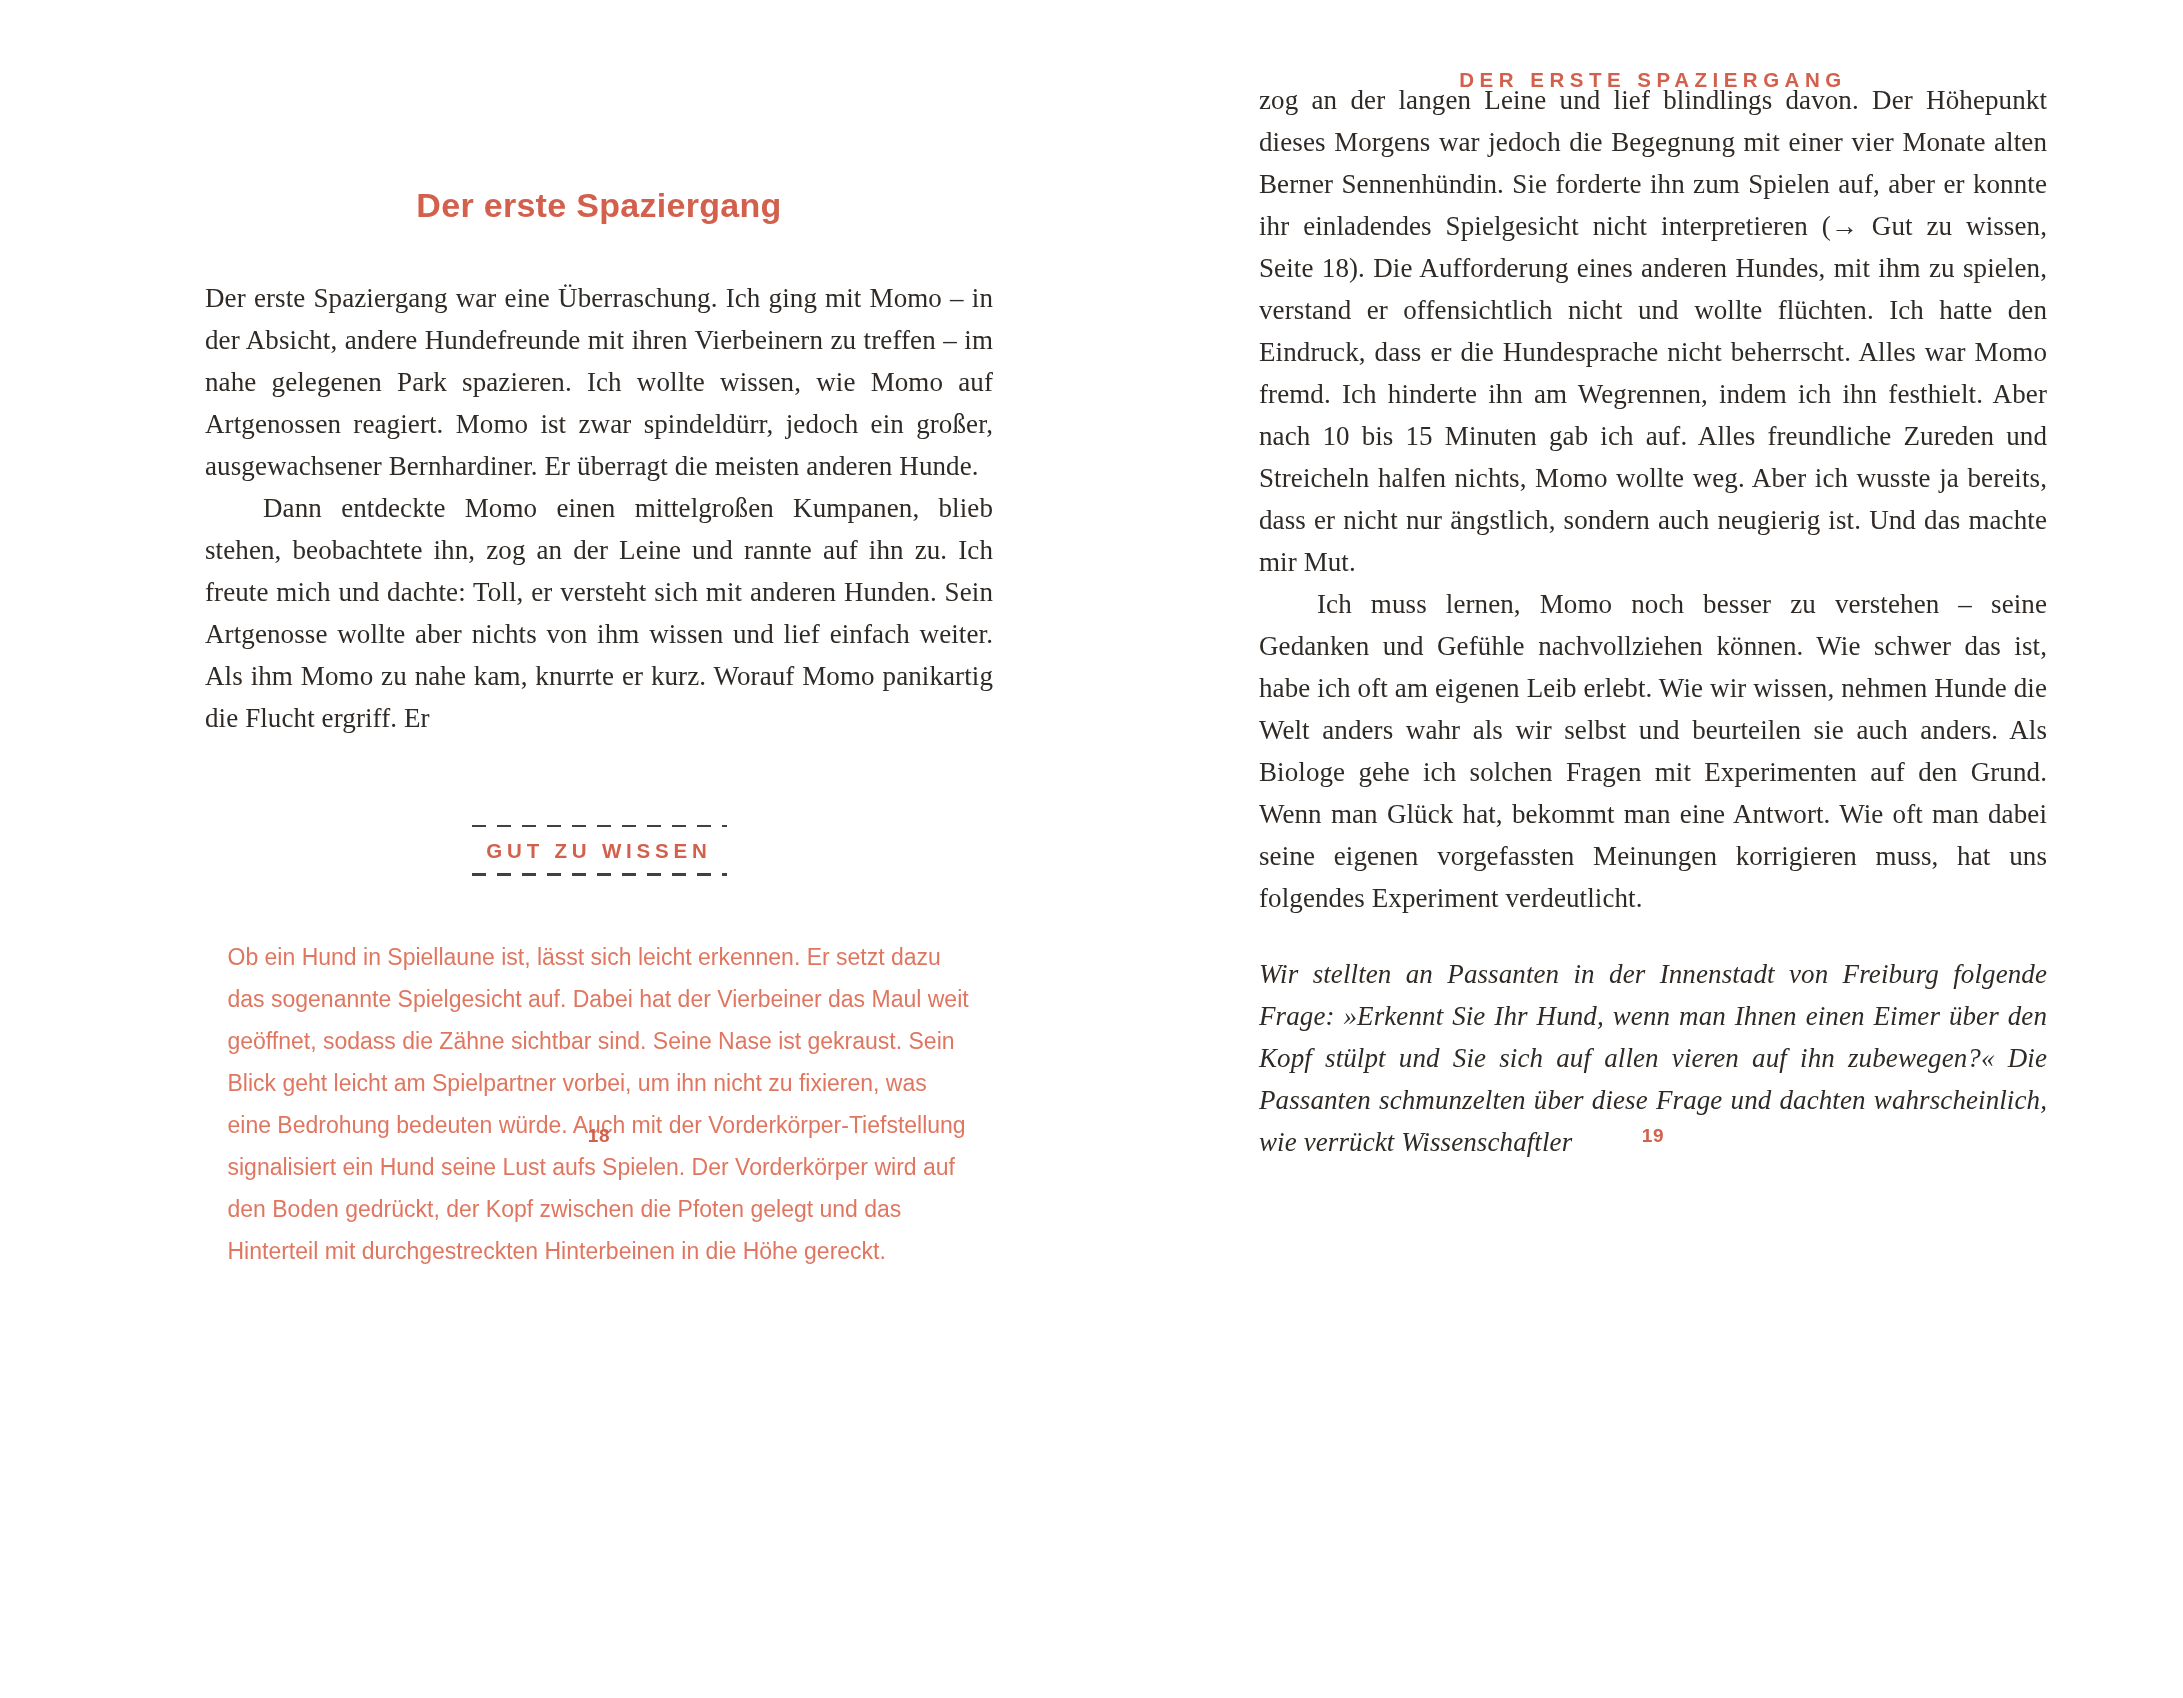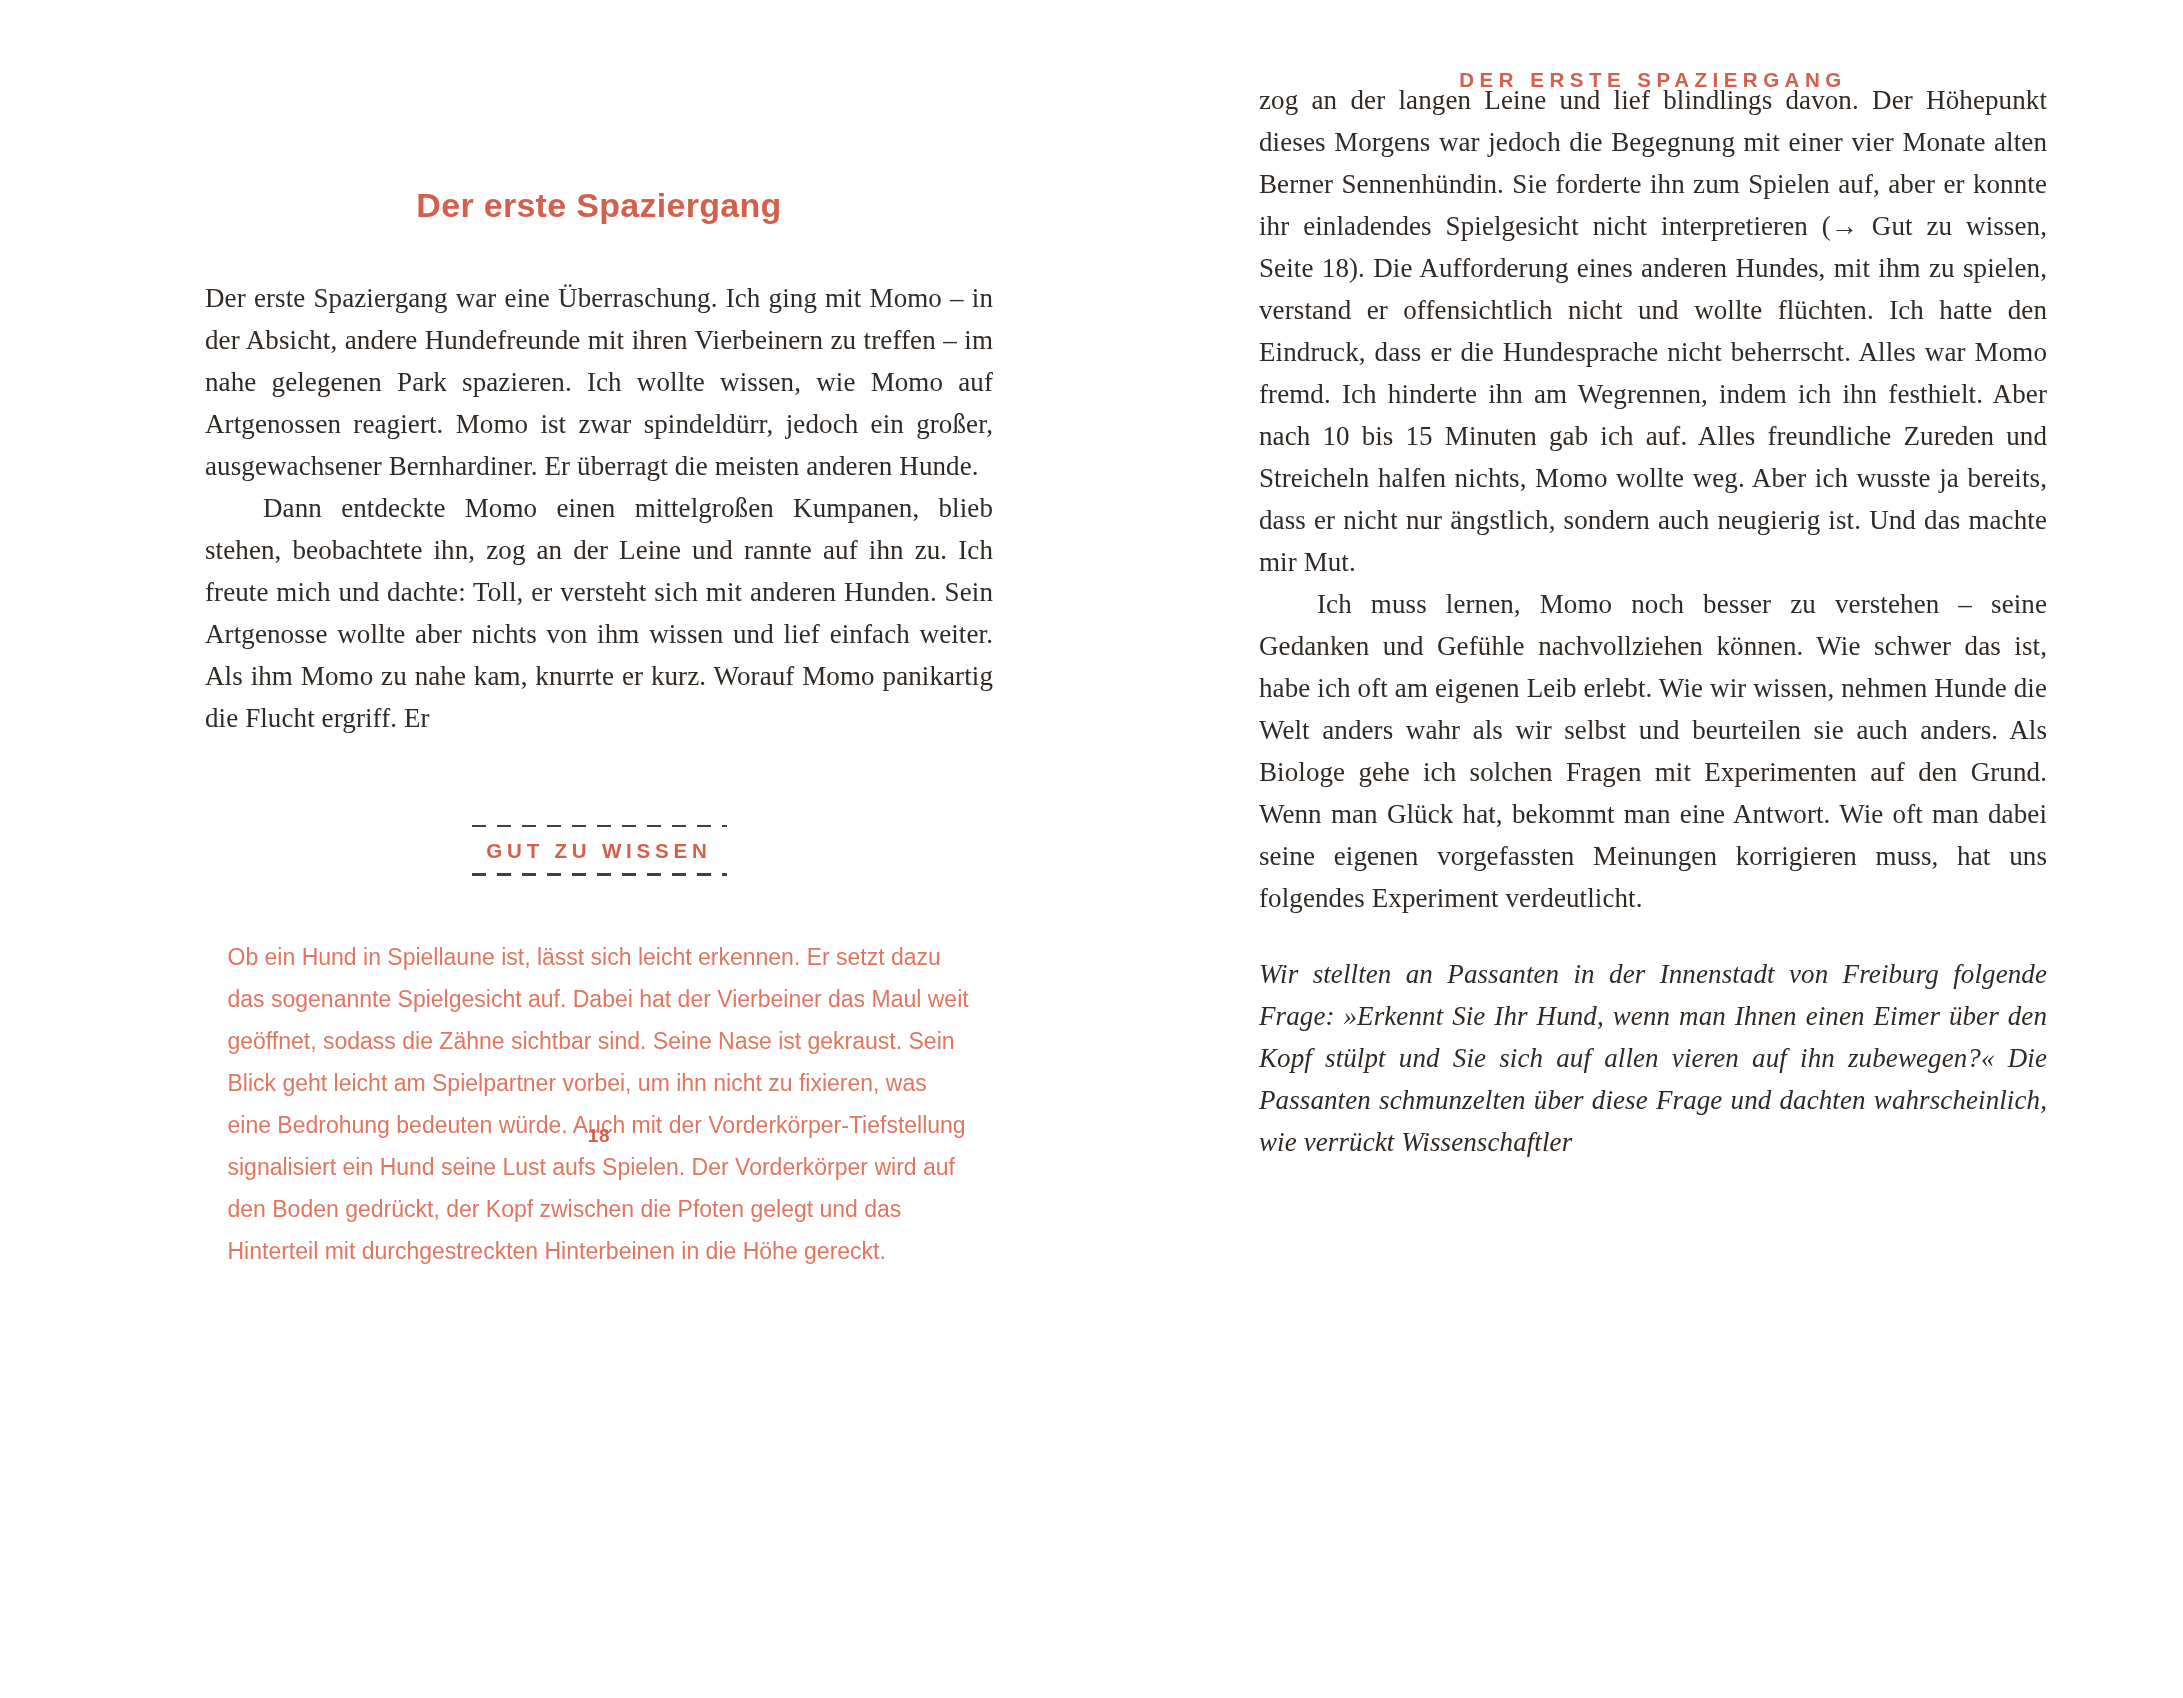--- a/index.html
+++ b/index.html
@@ -161,16 +161,17 @@
   <section class="page page-right">
     <div class="running-header">DER ERSTE SPAZIERGANG</div>
 
     <p class="body-text first-right">zog an der langen Leine und lief blindlings davon. Der Höhepunkt dieses Morgens war jedoch die Begegnung mit einer vier Monate alten Berner Sennenhündin. Sie forderte ihn zum Spielen auf, aber er konnte ihr einladendes Spielgesicht nicht interpretieren (→ Gut zu wissen, Seite 18). Die Aufforderung eines anderen Hundes, mit ihm zu spielen, verstand er offensichtlich nicht und wollte flüchten. Ich hatte den Eindruck, dass er die Hundesprache nicht beherrscht. Alles war Momo fremd. Ich hinderte ihn am Wegrennen, indem ich ihn festhielt. Aber nach 10 bis 15 Minuten gab ich auf. Alles freundliche Zureden und Streicheln halfen nichts, Momo wollte weg. Aber ich wusste ja bereits, dass er nicht nur ängstlich, sondern auch neugierig ist. Und das machte mir Mut.</p>
 
     <p class="body-text indented">Ich muss lernen, Momo noch besser zu verstehen – seine Gedanken und Gefühle nachvollziehen können. Wie schwer das ist, habe ich oft am eigenen Leib erlebt. Wie wir wissen, nehmen Hunde die Welt anders wahr als wir selbst und beurteilen sie auch anders. Als Biologe gehe ich solchen Fragen mit Experimenten auf den Grund. Wenn man Glück hat, bekommt man eine Antwort. Wie oft man dabei seine eigenen vorgefassten Meinungen korrigieren muss, hat uns folgendes Experiment verdeutlicht.</p>
 
 
     <p class="body-text after-heading">Wir stellten an Passanten in der Innenstadt von Freiburg folgende Frage: »Erkennt Sie Ihr Hund, wenn man Ihnen einen Eimer über den Kopf stülpt und Sie sich auf allen vieren auf ihn zubewegen?« Die Passanten schmunzelten über diese Frage und dachten wahrscheinlich, wie verrückt Wissenschaftler</p>
 
+    <div class="page-number">19</div>
   </section>
 
 </div>
 
 
 </body></html>

